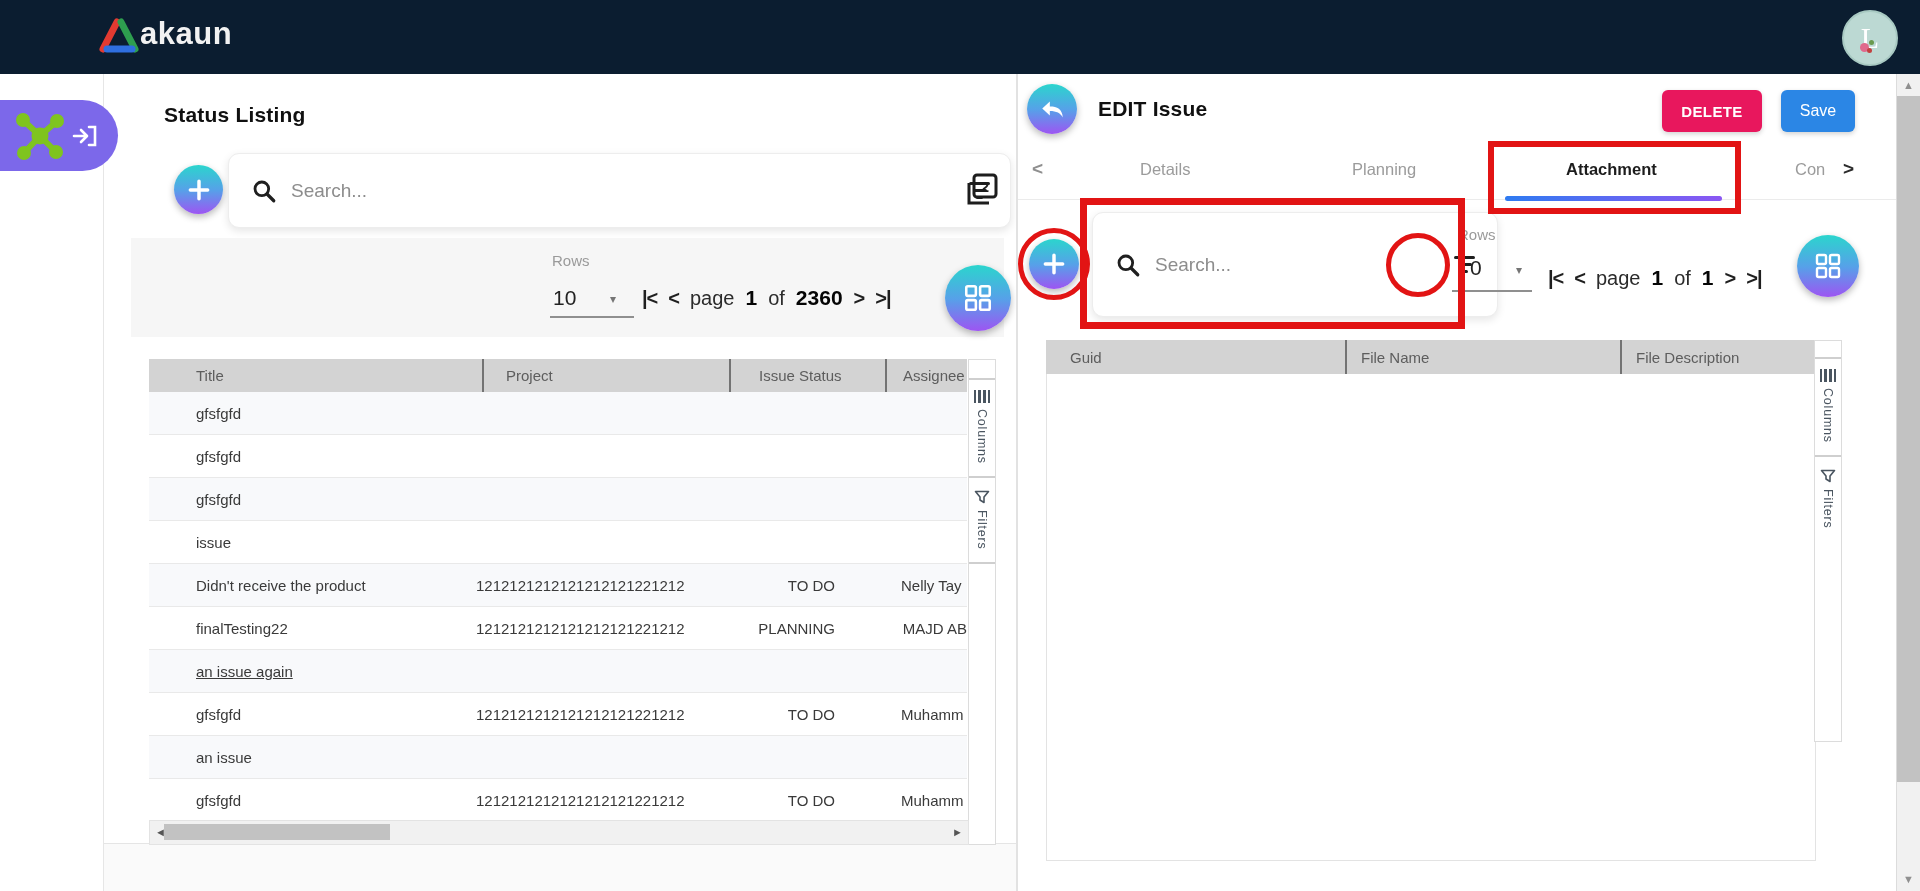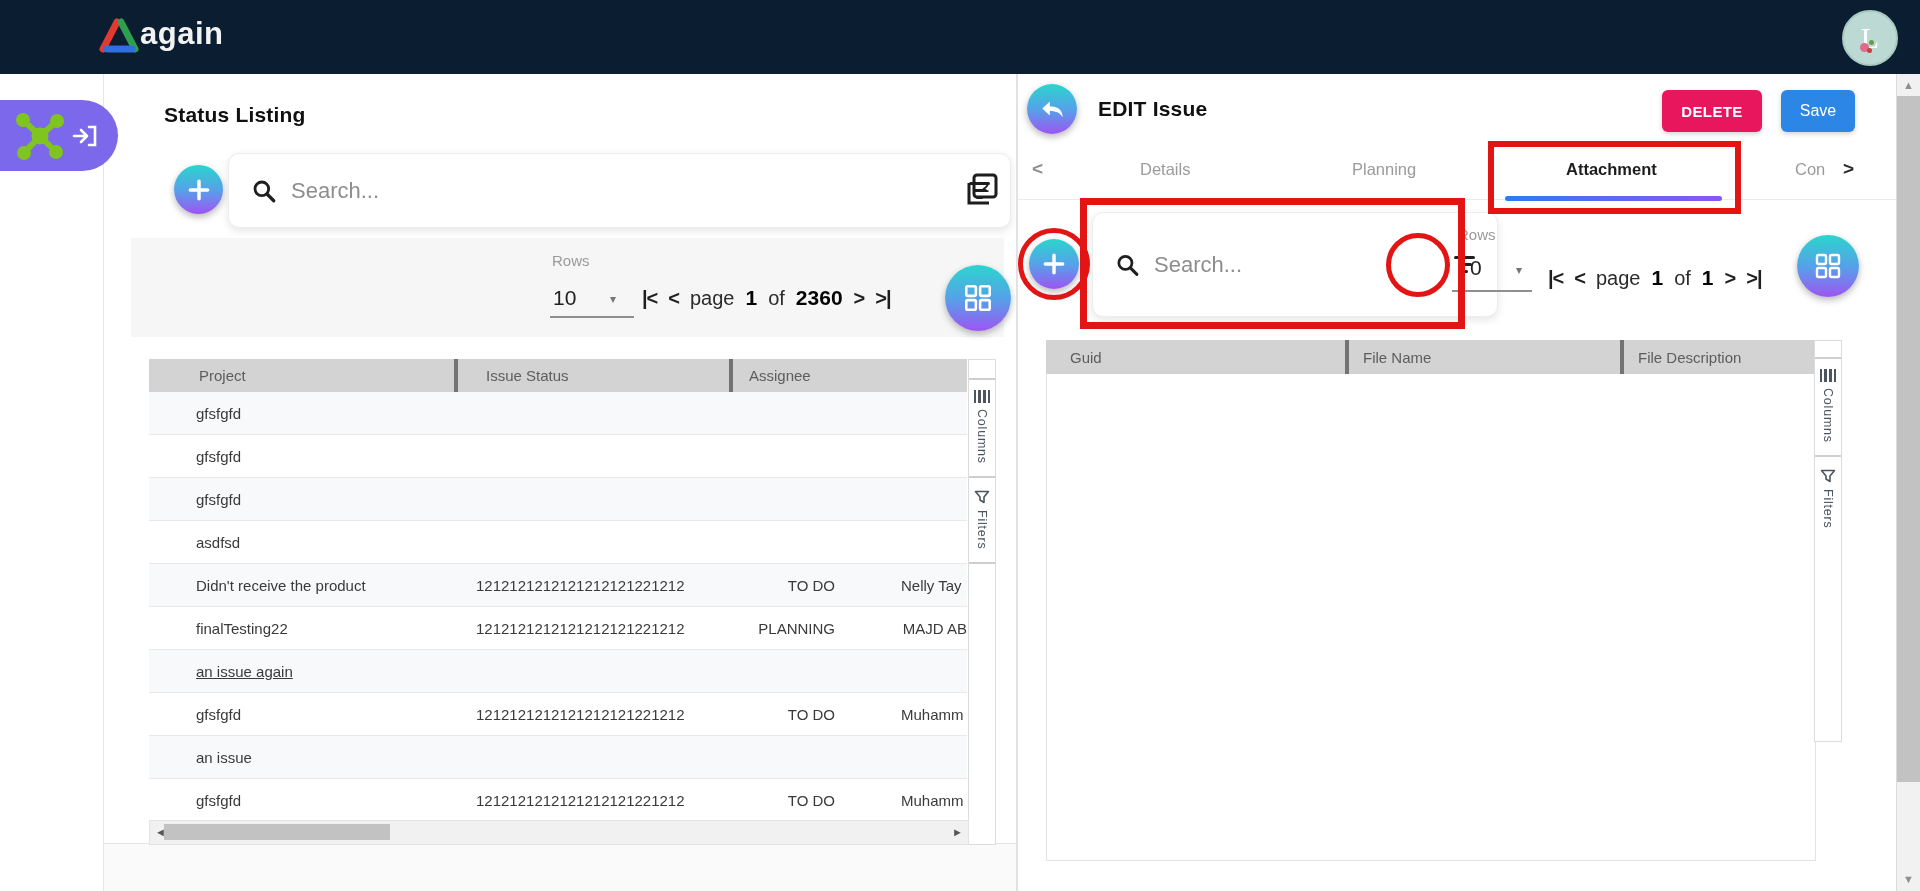--- a/index.html
+++ b/index.html
@@ -25,36 +25,36 @@
   .lpanel{left:103px;top:74px;width:913px;height:769px;background:#fff;border-bottom:1px solid #e5e5e5;}
   .vdivider{left:1016px;top:74px;width:2px;height:817px;background:#e2e2e2;}
   .rpanel{left:1018px;top:74px;width:878px;height:817px;background:#fff;}
   .ptitle{font-size:21px;font-weight:600;color:#101010;letter-spacing:.2px;}
   
   .gbtn{border-radius:50%;background:linear-gradient(180deg,#2bd5cd 0%,#57a0e9 52%,#9d55f2 100%);
         box-shadow:0 3px 7px rgba(0,0,0,.28);display:flex;align-items:center;justify-content:center;cursor:pointer;}
   
   .scard{background:#fff;border:1px solid #ededed;border-radius:11px;box-shadow:0 3px 9px rgba(0,0,0,.10);
          display:flex;align-items:center;}
-  .scard input{border:0;outline:none;flex:1;font-family:"Liberation Sans",sans-serif;font-size:22px;color:#333;background:transparent;}
+  .scard input{border:0;outline:none;flex:1;font-family:"Liberation Sans",sans-serif;font-size:19px;color:#333;background:transparent;}
   .scard input::placeholder{color:#8d8d8d;}
   .flt{display:flex;flex-direction:column;align-items:center;gap:4.5px;}
   .flt i{display:block;height:2.8px;background:#1f1f1f;border-radius:2px;}
   
   .graybar{background:#f6f6f6;}
   .rows-lb{font-size:15px;color:#9a9a9a;}
   .rows-val{font-size:21px;color:#222;}
   .caret{font-size:12px;color:#757575;}
   .rows-ul{height:2px;background:#8f8f8f;}
   .pgn{display:flex;align-items:center;gap:11px;font-size:20px;color:#2b2b2b;}
   .pgn .nav{font-weight:600;color:#1f1f1f;letter-spacing:-1px;}
   .pgn .b{font-weight:800;color:#050505;font-size:21px;}
   
   .thead{background:#d3d3d3;display:grid;align-items:center;font-size:15px;color:#5d5d5d;font-weight:500;}
-  .thead .hc{border-left:4px solid #737373;height:100%;display:flex;align-items:center;}
+  .thead .hc{border-left:2px solid #737373;height:100%;display:flex;align-items:center;}
   .thead .hc:first-child{border-left:0;}
   .trow{display:grid;align-items:center;font-size:15px;color:#3a3a3a;border-bottom:1px solid #e9e9e9;background:#fff;}
   .trow:nth-child(odd){background:#f8f9fb;}
   .cell{overflow:hidden;white-space:nowrap;}
   
   .vstrip{background:#fff;border:1px solid #dcdcdc;display:flex;flex-direction:column;align-items:center;}
   .vtab{writing-mode:vertical-rl;font-size:12.5px;color:#4a5560;letter-spacing:.8px;margin-top:6px;}
   .colbars{display:flex;gap:2.2px;}
   .colbars i{width:2.6px;height:13px;background:#4a5560;display:block;}
   .vsep{width:100%;height:2px;background:#cfcfcf;}
@@ -79,21 +79,21 @@
 <body>
 
 <div id="app">
 
   <div class="abs topbar">
     <svg class="abs" style="left:97px;top:16px;" width="44" height="40" viewBox="0 0 44 38">
       <path d="M20 5 L6 32" stroke="#e23a31" stroke-width="7" stroke-linecap="round" fill="none"></path>
       <path d="M24 5 L38 32" stroke="#2e9e4f" stroke-width="7" stroke-linecap="round" fill="none"></path>
       <path d="M10 32 H35" stroke="#2f6fe0" stroke-width="7" stroke-linecap="round" fill="none"></path>
     </svg>
-    <span class="abs brand">again</span>
+    <span class="abs brand">akaun</span>
     <div class="avatar" style="left:1842px;top:10px;width:52px;height:52px;font-size:30px;border:2px solid #a8c9c2;">
       <span>L</span>
       <span class="fl" style="left:16px;top:31px;width:9px;height:9px;background:#e06a8c;"></span>
       <span class="fl" style="left:23px;top:36px;width:5px;height:5px;background:#c2403f;"></span>
       <span class="fl" style="left:25px;top:28px;width:5px;height:5px;background:#6a9a4e;"></span>
     </div>
   </div>
 
   <div class="abs sidebar"></div>
 
@@ -230,20 +230,23 @@
       <g stroke="#fff" stroke-width="2.4" fill="none">
         <rect x="4" y="4" width="9" height="9" rx="1.5"></rect>
           <rect x="17" y="4" width="9" height="9" rx="1.5"></rect>
         <rect x="4" y="17" width="9" height="9" rx="1.5"></rect>
           <rect x="17" y="17" width="9" height="9" rx="1.5"></rect>
       </g>
     </svg>
   </div>
 
   <div class="abs thead" style="left:149px;top:359px;width:818px;height:33px;grid-template-columns:305px 275px 156px 1fr;">
+    <div class="hc" style="padding-left:47px;">
+        <span>Title</span>
+      </div>
     <div class="hc" style="padding-left:22px;margin-left:28px;">
         <span>Project</span>
       </div>
     <div class="hc" style="padding-left:28px;">
         <span>Issue Status</span>
       </div>
     <div class="hc" style="padding-left:16px;">
         <span>Assignee</span>
       </div>
   </div>
@@ -261,21 +264,21 @@
       <div class="cell" style="text-align:right;padding-right:50px;"></div>
       <div class="cell" style="padding-left:16px;"></div>
     </div>
     <div class="trow" style="grid-template-columns:305px 275px 156px 1fr;height:42px;">
       <div class="cell" style="padding-left:47px;">gfsfgfd</div>
       <div class="cell" style="padding-left:22px;"></div>
       <div class="cell" style="text-align:right;padding-right:50px;"></div>
       <div class="cell" style="padding-left:16px;"></div>
     </div>
     <div class="trow" style="grid-template-columns:305px 275px 156px 1fr;height:42px;">
-      <div class="cell" style="padding-left:47px;">asdfsd</div>
+      <div class="cell" style="padding-left:47px;">issue</div>
       <div class="cell" style="padding-left:22px;"></div>
       <div class="cell" style="text-align:right;padding-right:50px;"></div>
       <div class="cell" style="padding-left:16px;"></div>
     </div>
     <div class="trow" style="grid-template-columns:305px 275px 156px 1fr;height:42px;">
       <div class="cell" style="padding-left:47px;">Didn't receive the product</div>
       <div class="cell" style="padding-left:22px;">1212121212121212121221212</div>
       <div class="cell" style="text-align:right;padding-right:50px;">TO DO</div>
       <div class="cell" style="padding-left:16px;">Nelly Tay</div>
     </div>

